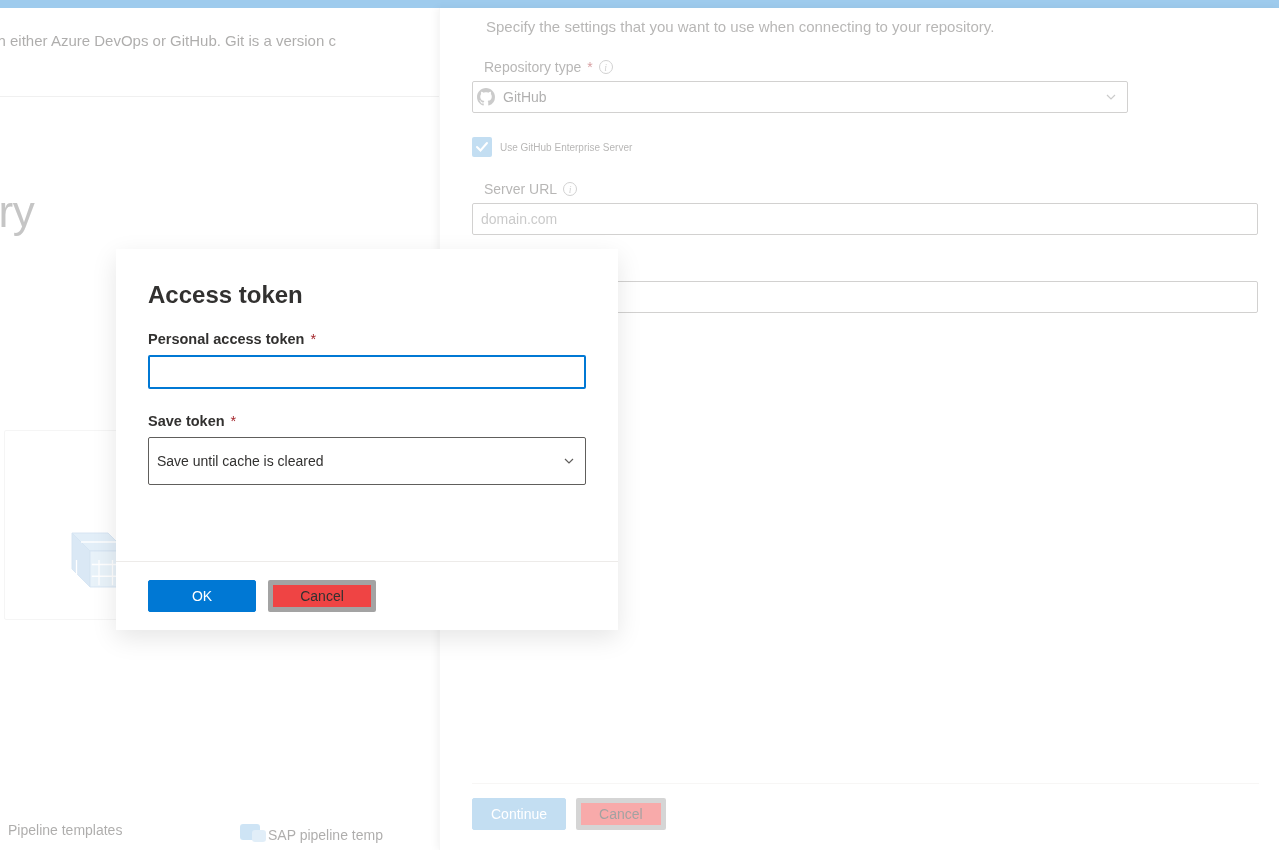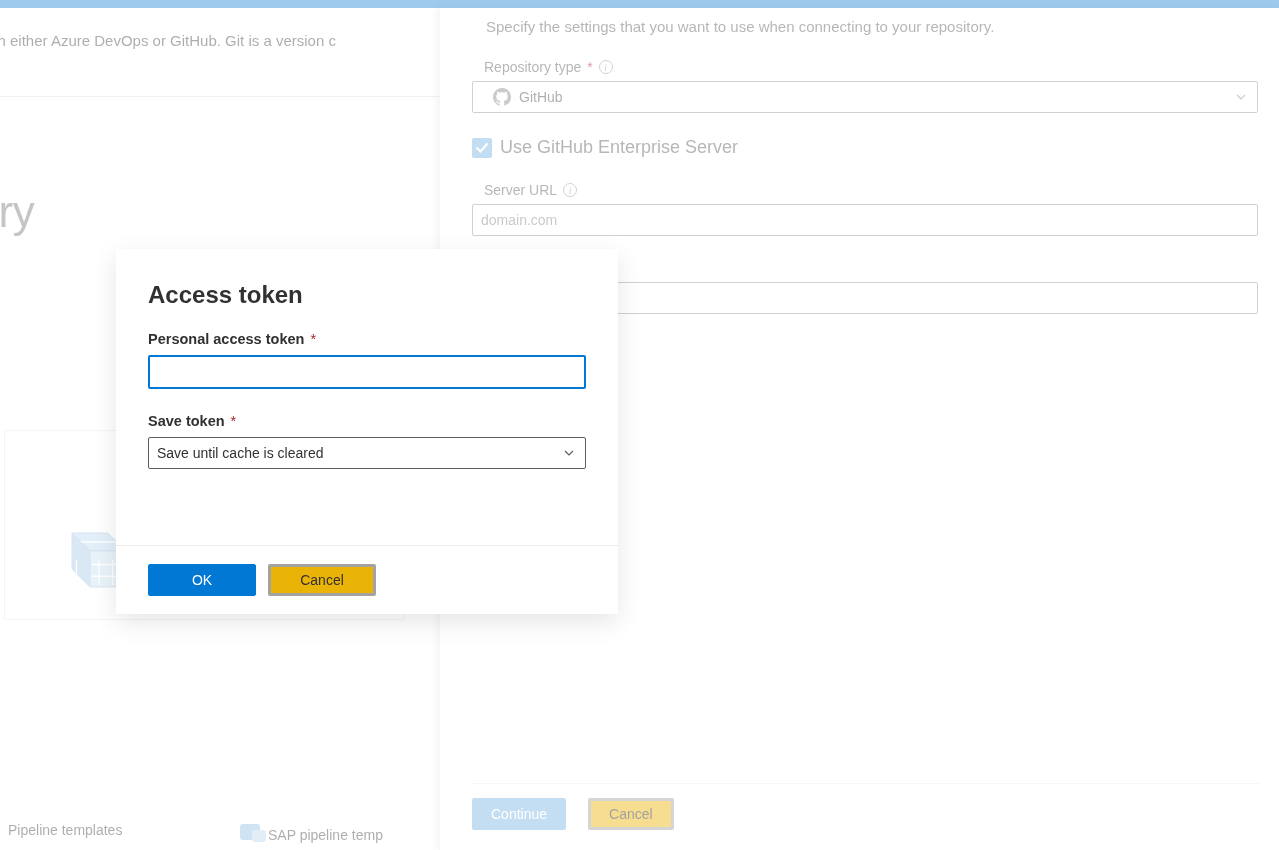--- a/index.html
+++ b/index.html
@@ -121,49 +121,49 @@
     border-radius: 50%;
     font-size: 10px;
     align-items: center;
     justify-content: center;
     color: #9a9a9a;
     font-style: italic;
     font-family: Georgia, serif;
     margin-left: 2px;
   }
   .select-like {
-    width: 786px;
+    width: 656px;
     height: 32px;
     border: 1px solid #8a8886;
     border-radius: 2px;
     background: #ffffff;
     display: flex;
     align-items: center;
-    padding: 0 20px;
+    padding: 0 4px;
     font-size: 14px;
     color: #323130;
     position: relative;
     opacity: 0.85;
   }
   .select-like .chev {
     position: absolute;
     right: 10px;
     top: 50%;
     transform: translateY(-50%);
   }
   .github-icon {
     width: 18px; height: 18px;
     margin-right: 8px;
   }
   .checkbox-row {
     margin-top: 24px;
     display: flex;
     align-items: center;
     gap: 8px;
-    font-size: 18px;
+    font-size: 10px;
     color: #605e5c;
   }
   .checkbox {
     width: 20px; height: 20px;
     background: #7bb6e3;
     border-radius: 2px;
     display: flex;
     align-items: center;
     justify-content: center;
   }
@@ -179,30 +179,30 @@
   }
   .panel-section { margin-top: 24px; }
   .panel-footer {
     position: absolute;
     left: 32px;
     right: 20px;
     bottom: 20px;
     border-top: 1px solid #edebe9;
     padding-top: 14px;
     display: flex;
-    gap: 22px;
+    gap: 10px;
   }
   .btn {
     height: 32px;
     padding: 0 18px;
     border-radius: 2px;
     font-size: 14px;
     cursor: pointer;
-    border: 3px solid #a3a3a3;
-    background: #eab308;
+    border: 5px solid #a3a3a3;
+    background: #ef4444;
     color: #323130;
   }
   .btn-primary {
     background: #7bb6e3;
     border: 1px solid #7bb6e3;
     color: #fff;
   }
   
   .modal {
     position: absolute;
@@ -234,21 +234,21 @@
     height: 34px;
     border: 2px solid #0078d4;
     border-radius: 2px;
     padding: 0 8px;
     font-size: 14px;
     outline: none;
     margin-bottom: 24px;
   }
   .modal-select {
     width: 100%;
-    height: 32px;
+    height: 48px;
     border: 1px solid #605e5c;
     border-radius: 2px;
     padding: 0 8px;
     font-size: 14px;
     background: #fff;
     display: flex;
     align-items: center;
     position: relative;
     color: #323130;
   }

